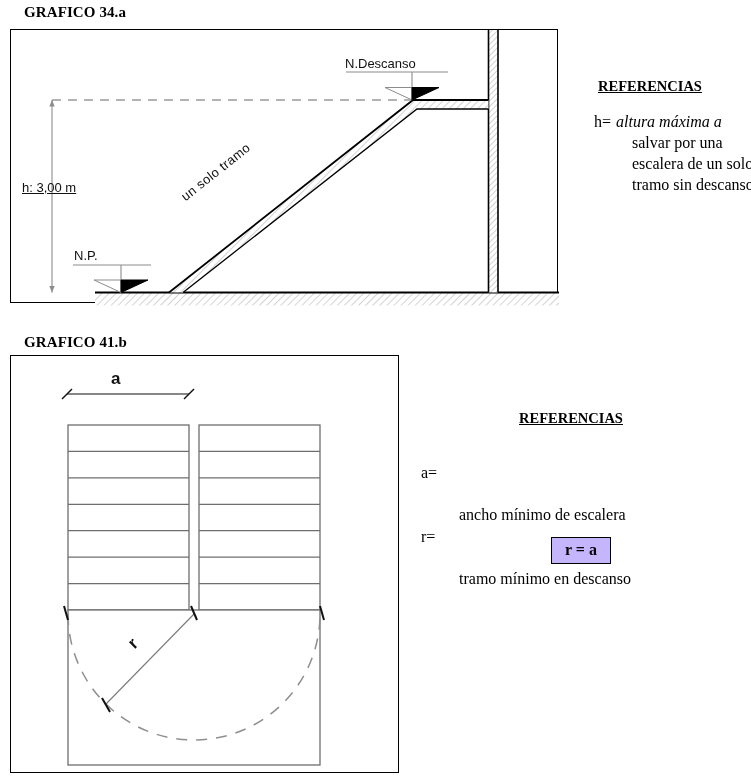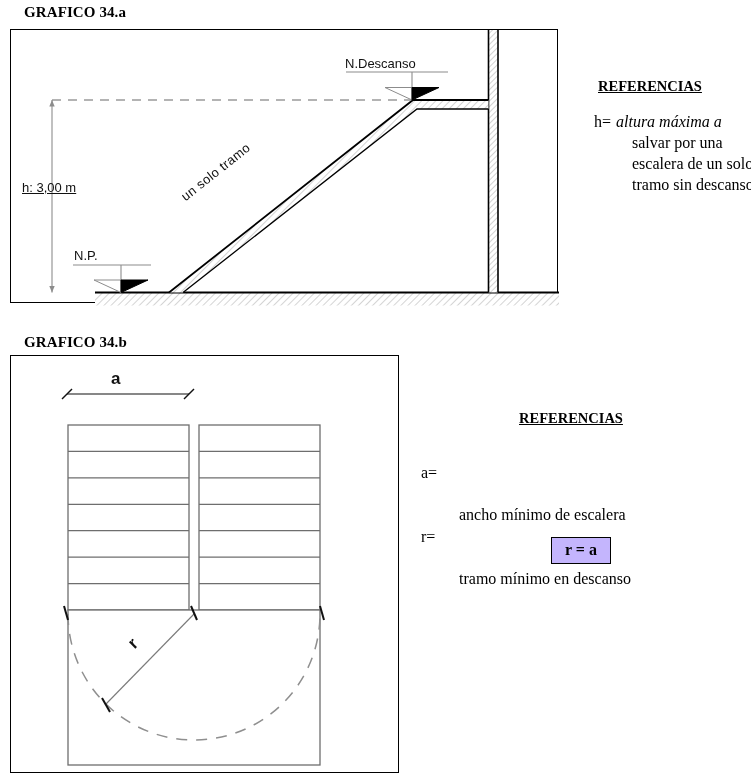--- a/index.html
+++ b/index.html
@@ -159,21 +159,21 @@
       <div class="rw">
         <span class="sym">h=</span>
         <span class="txt">altura máxima a</span>
       </div>
       <div class="cont">salvar por una</div>
       <div class="cont">escalera de un solo</div>
       <div class="cont">tramo sin descanso</div>
     </div>
   </div>
 
-  <div class="fig-title" id="title-b">GRAFICO 34.b</div>
+  <div class="fig-title" id="title-b">GRAFICO 41.b</div>
 
   <div class="frame" id="frame-b">
     <svg class="canvas" width="389" height="418" viewBox="0 0 389 418">
 
       <g>
         <line x1="56" y1="38" x2="178" y2="38" stroke="#111" stroke-width="1.2"></line>
         <line x1="51" y1="43" x2="61" y2="33" stroke="#111" stroke-width="1.4"></line>
         <line x1="173" y1="43" x2="183" y2="33" stroke="#111" stroke-width="1.4"></line>
       </g>
 

